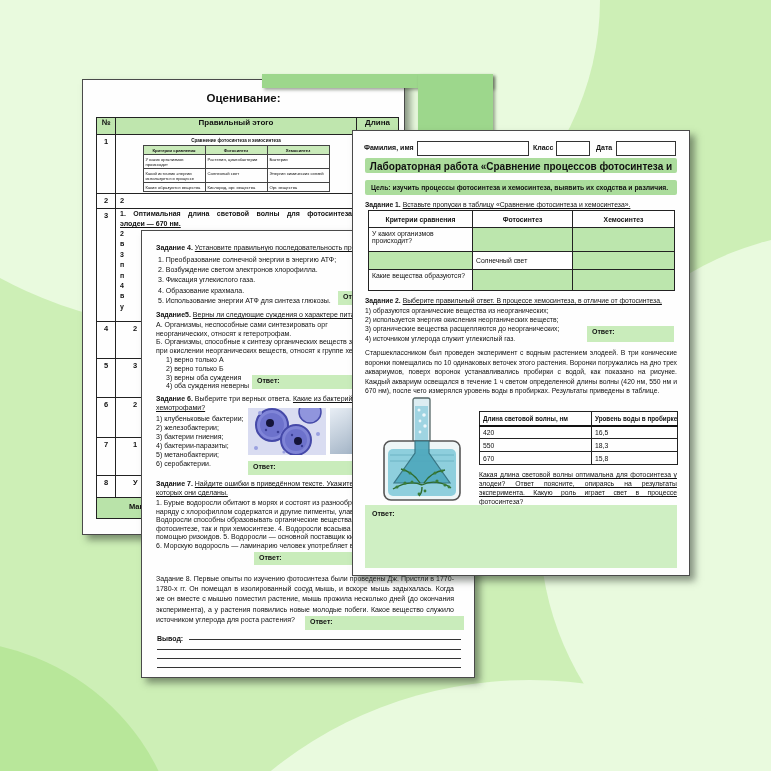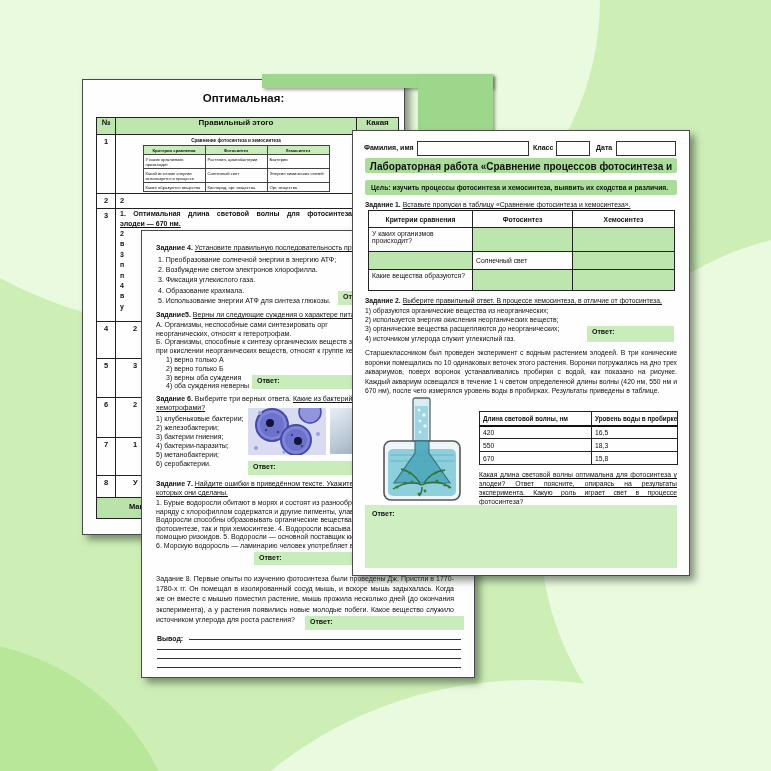--- a/index.html
+++ b/index.html
@@ -55,33 +55,33 @@
 <body>
 
 <div class="stage">
 
   <div class="blob" style="left:-180px;top:-330px;width:780px;height:660px;background:#e9fade;"></div>
   <div class="blob" style="left:540px;top:230px;width:620px;height:600px;background:#e9fade;"></div>
   <div class="blob" style="left:140px;top:680px;width:780px;height:720px;background:#e9fade;"></div>
   <div class="blob" style="left:-290px;top:640px;width:470px;height:450px;background:#b8e79a;"></div>
 
   <div class="page" style="left:82px;top:79px;width:321px;height:454px;z-index:1;">
-    <div class="bp-title">Оптимальная:</div>
+    <div class="bp-title">Оценивание:</div>
 
     <table class="bp ab" style="left:13px;top:37px;width:302px;">
       <colgroup>
           <col style="width:19px">
           <col style="width:241px">
           <col style="width:42px">
         </colgroup>
       <tbody>
           <tr class="bp-hdr" style="height:17px;">
         <td>№</td>
         <td>Правильный этого</td>
-        <td>Какая</td>
+        <td>Длина</td>
       </tr>
       <tr style="height:59px;">
         <td class="bp-num">1</td>
         <td>
           <div class="mini-title">Сравнение фотосинтеза и хемосинтеза</div>
           <table class="mini">
             <colgroup>
                   <col style="width:62px">
                   <col style="width:62px">
                   <col style="width:62px">

